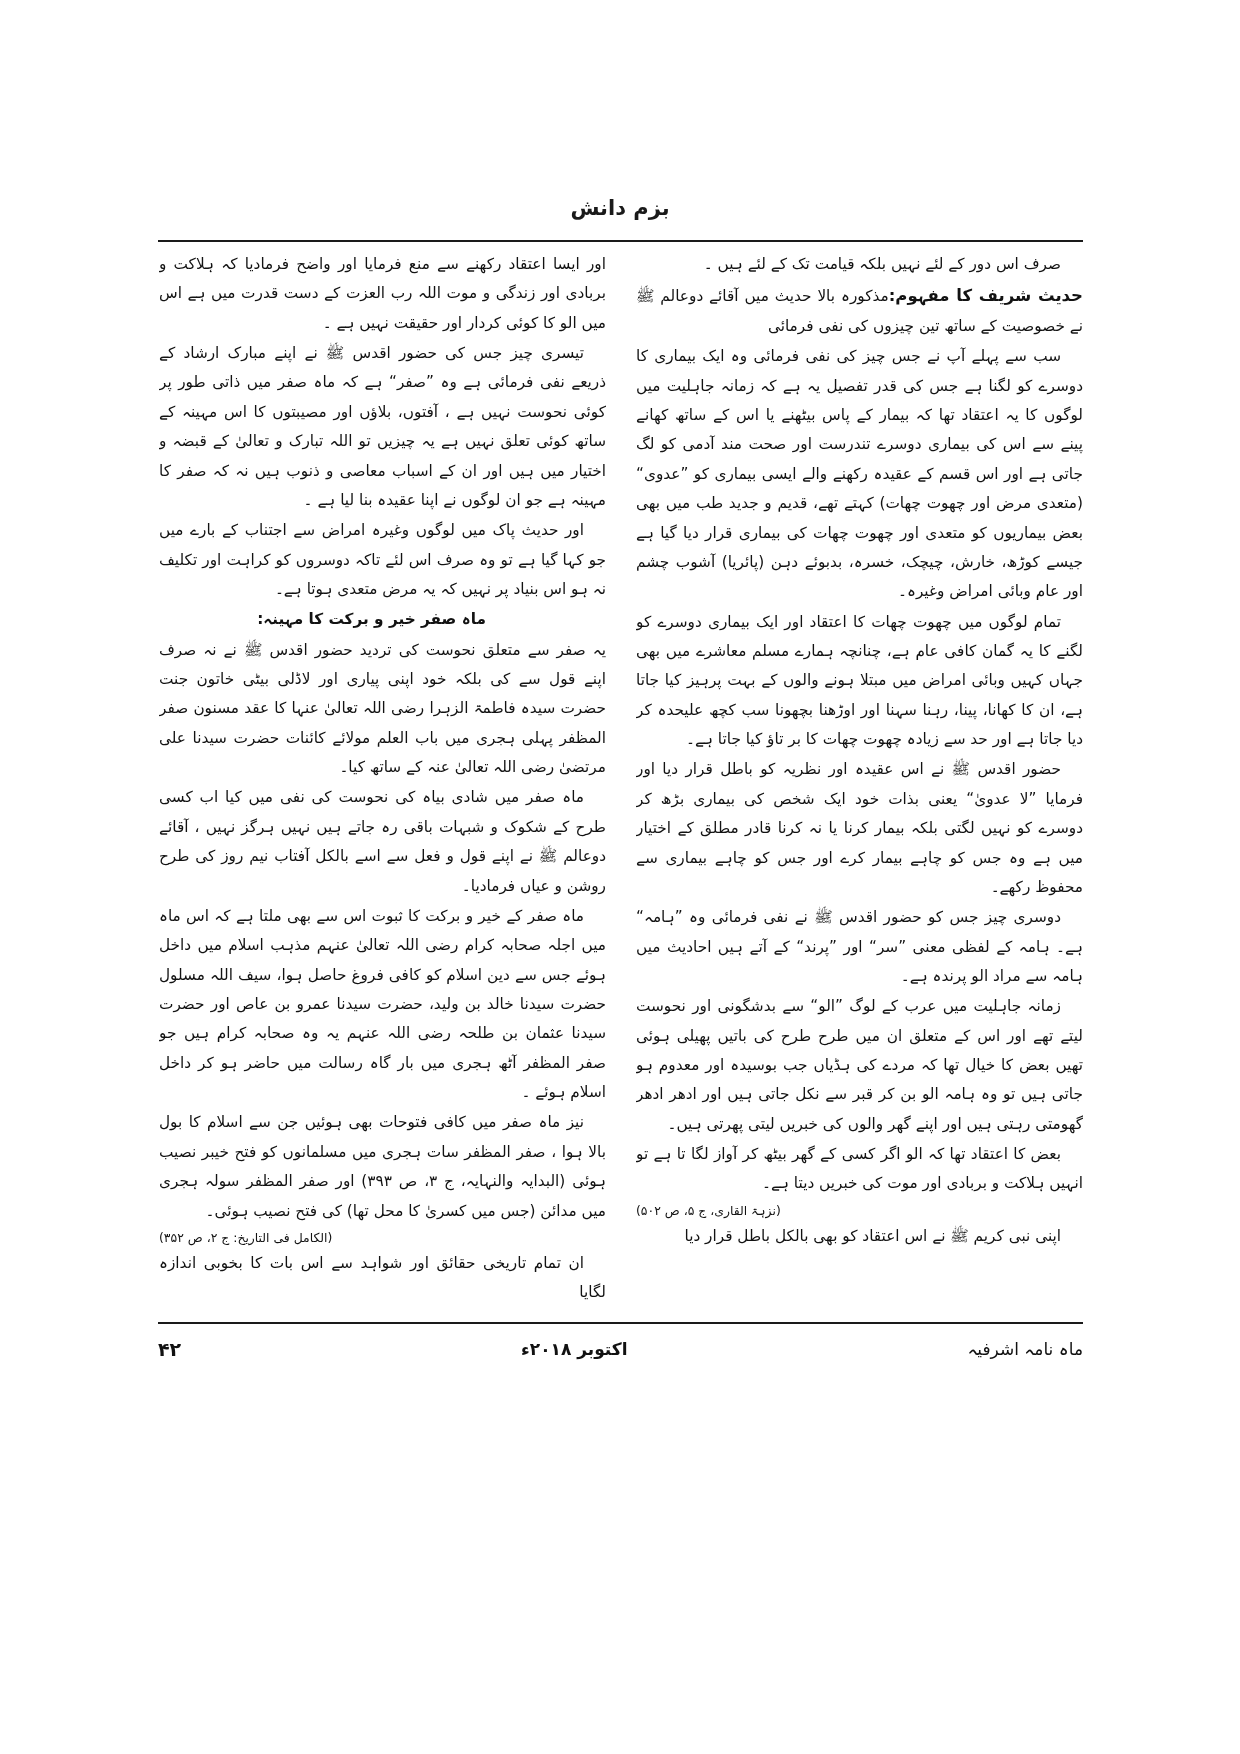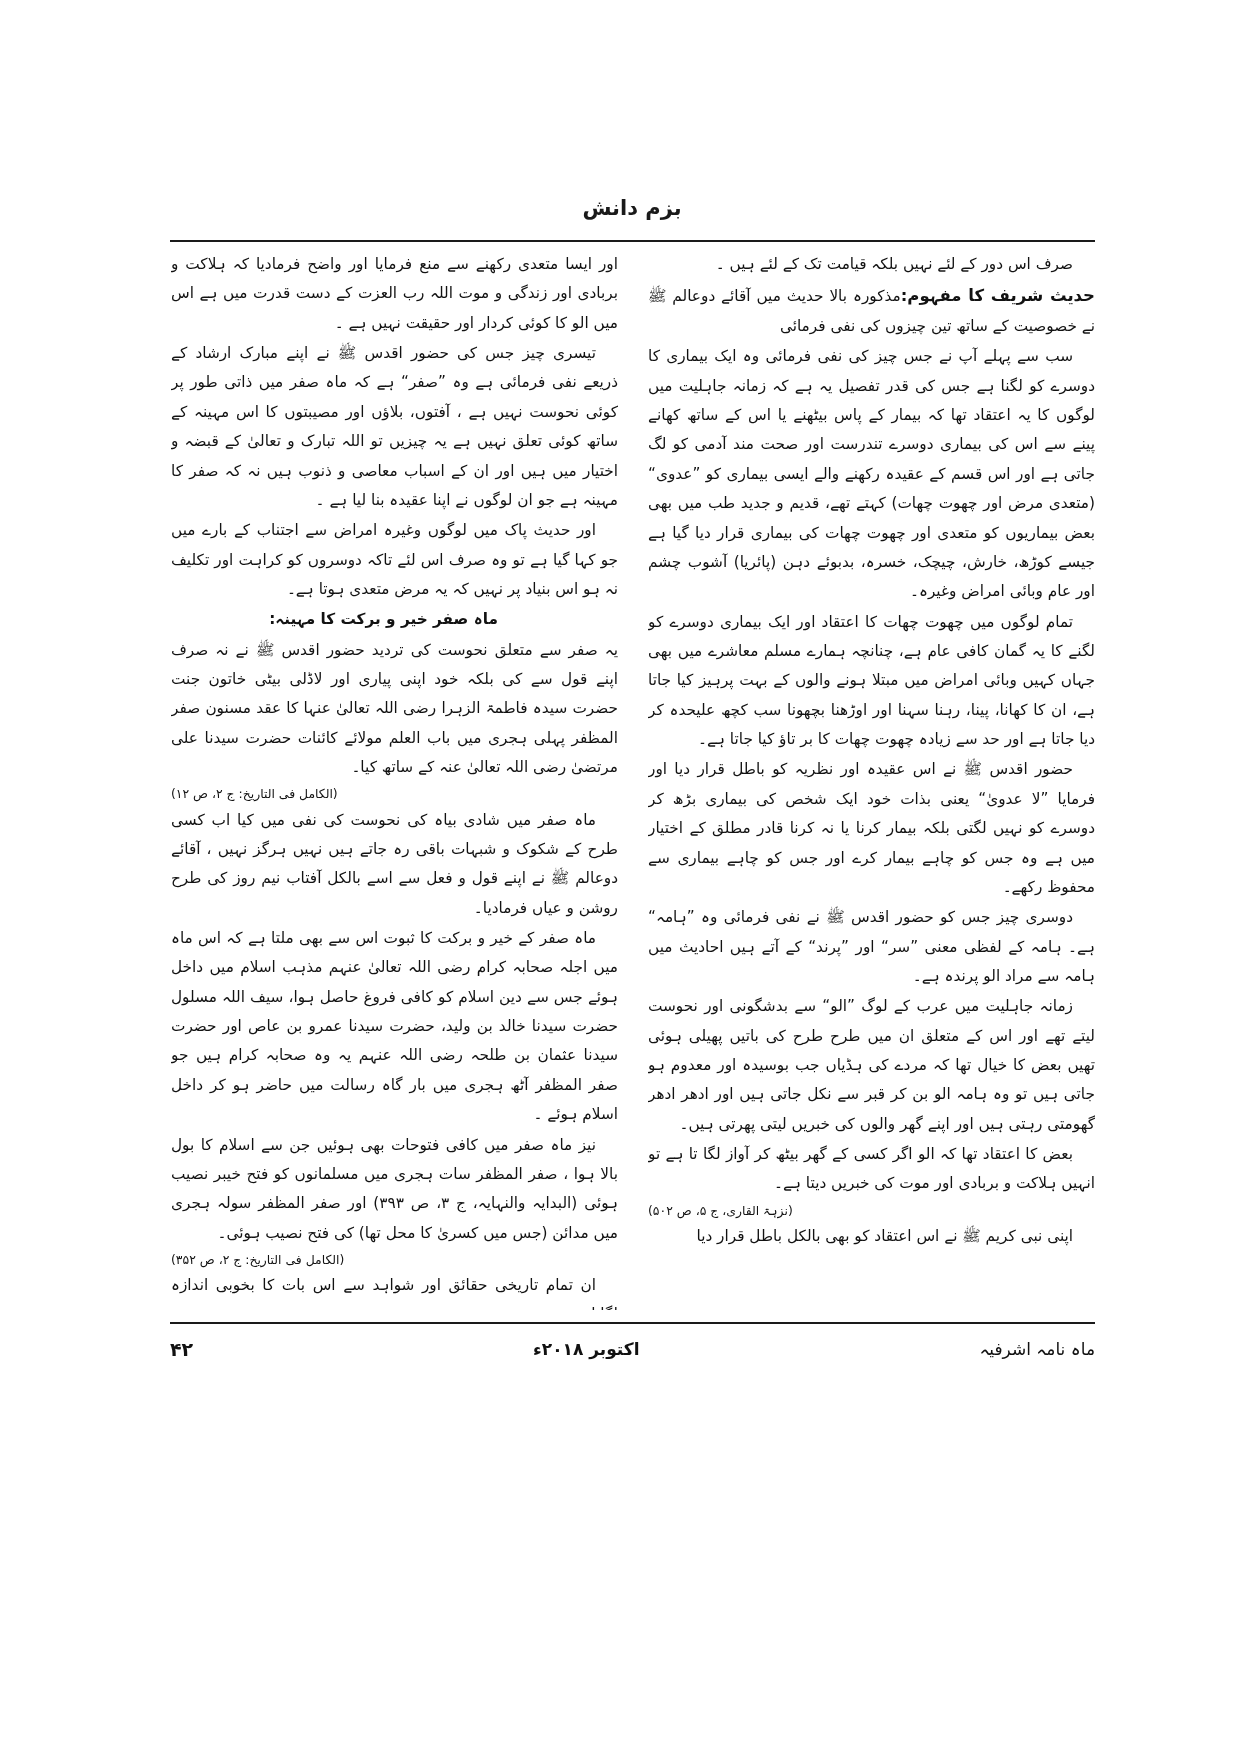--- a/index.html
+++ b/index.html
@@ -10,21 +10,21 @@
   body {
     width: 1240px;
     height: 1754px;
     font-family: "DejaVu Sans", sans-serif;
     color: #111;
     position: relative;
     overflow: hidden;
   }
   .page {
     position: absolute;
-    left: 12px;
+    left: 0;
     top: 0;
     width: 1000px;
     height: 1754px;
     background: #fff;
   }
   .header-title {
     position: absolute;
     top: 196px;
     left: 0;
     width: 1240px;
@@ -137,26 +137,25 @@
       <p>تمام لوگوں میں چھوت چھات کا اعتقاد اور ایک بیماری دوسرے کو لگنے کا یہ گمان کافی عام ہے، چنانچہ ہمارے مسلم معاشرے میں بھی جہاں کہیں وبائی امراض میں مبتلا ہونے والوں کے بہت پرہیز کیا جاتا ہے، ان کا کھانا، پینا، رہنا سہنا اور اوڑھنا بچھونا سب کچھ علیحدہ کر دیا جاتا ہے اور حد سے زیادہ چھوت چھات کا بر تاؤ کیا جاتا ہے۔</p>
       <p>حضور اقدس ﷺ نے اس عقیدہ اور نظریہ کو باطل قرار دیا اور فرمایا ”لا عدویٰ“ یعنی بذات خود ایک شخص کی بیماری بڑھ کر دوسرے کو نہیں لگتی بلکہ بیمار کرنا یا نہ کرنا قادر مطلق کے اختیار میں ہے وہ جس کو چاہے بیمار کرے اور جس کو چاہے بیماری سے محفوظ رکھے۔</p>
       <p>دوسری چیز جس کو حضور اقدس ﷺ نے نفی فرمائی وہ ”ہامہ“ ہے۔ ہامہ کے لفظی معنی ”سر“ اور ”پرند“ کے آتے ہیں احادیث میں ہامہ سے مراد الو پرندہ ہے۔</p>
       <p>زمانہ جاہلیت میں عرب کے لوگ ”الو“ سے بدشگونی اور نحوست لیتے تھے اور اس کے متعلق ان میں طرح طرح کی باتیں پھیلی ہوئی تھیں بعض کا خیال تھا کہ مردے کی ہڈیاں جب بوسیدہ اور معدوم ہو جاتی ہیں تو وہ ہامہ الو بن کر قبر سے نکل جاتی ہیں اور ادھر ادھر گھومتی رہتی ہیں اور اپنے گھر والوں کی خبریں لیتی پھرتی ہیں۔</p>
       <p>بعض کا اعتقاد تھا کہ الو اگر کسی کے گھر بیٹھ کر آواز لگا تا ہے تو انہیں ہلاکت و بربادی اور موت کی خبریں دیتا ہے۔</p>
       <p class="ref">(نزہۃ القاری، ج ۵، ص ۵۰۲)</p>
       <p>اپنی نبی کریم ﷺ نے اس اعتقاد کو بھی بالکل باطل قرار دیا</p>
     </div>
 
     <div class="col">
-      <p class="noind">اور ایسا متعدی رکھنے سے منع فرمایا اور واضح فرمادیا کہ ہلاکت و بربادی اور زندگی و موت اللہ رب العزت کے دست قدرت میں ہے اس میں الو کا کوئی کردار اور حقیقت نہیں ہے ۔</p>
+      <p class="noind">اور ایسا اعتقاد رکھنے سے منع فرمایا اور واضح فرمادیا کہ ہلاکت و بربادی اور زندگی و موت اللہ رب العزت کے دست قدرت میں ہے اس میں الو کا کوئی کردار اور حقیقت نہیں ہے ۔</p>
       <p>تیسری چیز جس کی حضور اقدس ﷺ نے اپنے مبارک ارشاد کے ذریعے نفی فرمائی ہے وہ ”صفر“ ہے کہ ماہ صفر میں ذاتی طور پر کوئی نحوست نہیں ہے ، آفتوں، بلاؤں اور مصیبتوں کا اس مہینہ کے ساتھ کوئی تعلق نہیں ہے یہ چیزیں تو اللہ تبارک و تعالیٰ کے قبضہ و اختیار میں ہیں اور ان کے اسباب معاصی و ذنوب ہیں نہ کہ صفر کا مہینہ ہے جو ان لوگوں نے اپنا عقیدہ بنا لیا ہے ۔</p>
       <p>اور حدیث پاک میں لوگوں وغیرہ امراض سے اجتناب کے بارے میں جو کہا گیا ہے تو وہ صرف اس لئے تاکہ دوسروں کو کراہت اور تکلیف نہ ہو اس بنیاد پر نہیں کہ یہ مرض متعدی ہوتا ہے۔</p>
       <p class="heading-center">ماہ صفر خیر و برکت کا مہینہ:</p>
       <p class="noind">یہ صفر سے متعلق نحوست کی تردید حضور اقدس ﷺ نے نہ صرف اپنے قول سے کی بلکہ خود اپنی پیاری اور لاڈلی بیٹی خاتون جنت حضرت سیدہ فاطمۃ الزہرا رضی اللہ تعالیٰ عنہا کا عقد مسنون صفر المظفر پہلی ہجری میں باب العلم مولائے کائنات حضرت سیدنا علی مرتضیٰ رضی اللہ تعالیٰ عنہ کے ساتھ کیا۔</p>
-      <p class="ref">(الکامل فی التاریخ: ج ۲، ص ۱۲)</p>
       <p>ماہ صفر میں شادی بیاہ کی نحوست کی نفی میں کیا اب کسی طرح کے شکوک و شبہات باقی رہ جاتے ہیں نہیں ہرگز نہیں ، آقائے دوعالم ﷺ نے اپنے قول و فعل سے اسے بالکل آفتاب نیم روز کی طرح روشن و عیاں فرمادیا۔</p>
       <p>ماہ صفر کے خیر و برکت کا ثبوت اس سے بھی ملتا ہے کہ اس ماہ میں اجلہ صحابہ کرام رضی اللہ تعالیٰ عنہم مذہب اسلام میں داخل ہوئے جس سے دین اسلام کو کافی فروغ حاصل ہوا، سیف اللہ مسلول حضرت سیدنا خالد بن ولید، حضرت سیدنا عمرو بن عاص اور حضرت سیدنا عثمان بن طلحہ رضی اللہ عنہم یہ وہ صحابہ کرام ہیں جو صفر المظفر آٹھ ہجری میں بار گاہ رسالت میں حاضر ہو کر داخل اسلام ہوئے ۔</p>
       <p>نیز ماہ صفر میں کافی فتوحات بھی ہوئیں جن سے اسلام کا بول بالا ہوا ، صفر المظفر سات ہجری میں مسلمانوں کو فتح خیبر نصیب ہوئی (البدایہ والنہایہ، ج ۳، ص ۳۹۳) اور صفر المظفر سولہ ہجری میں مدائن (جس میں کسریٰ کا محل تھا) کی فتح نصیب ہوئی۔</p>
       <p class="ref">(الکامل فی التاریخ: ج ۲، ص ۳۵۲)</p>
       <p>ان تمام تاریخی حقائق اور شواہد سے اس بات کا بخوبی اندازہ لگایا</p>
     </div>
 
   </div>
 
   <div class="rule-bottom"></div>

